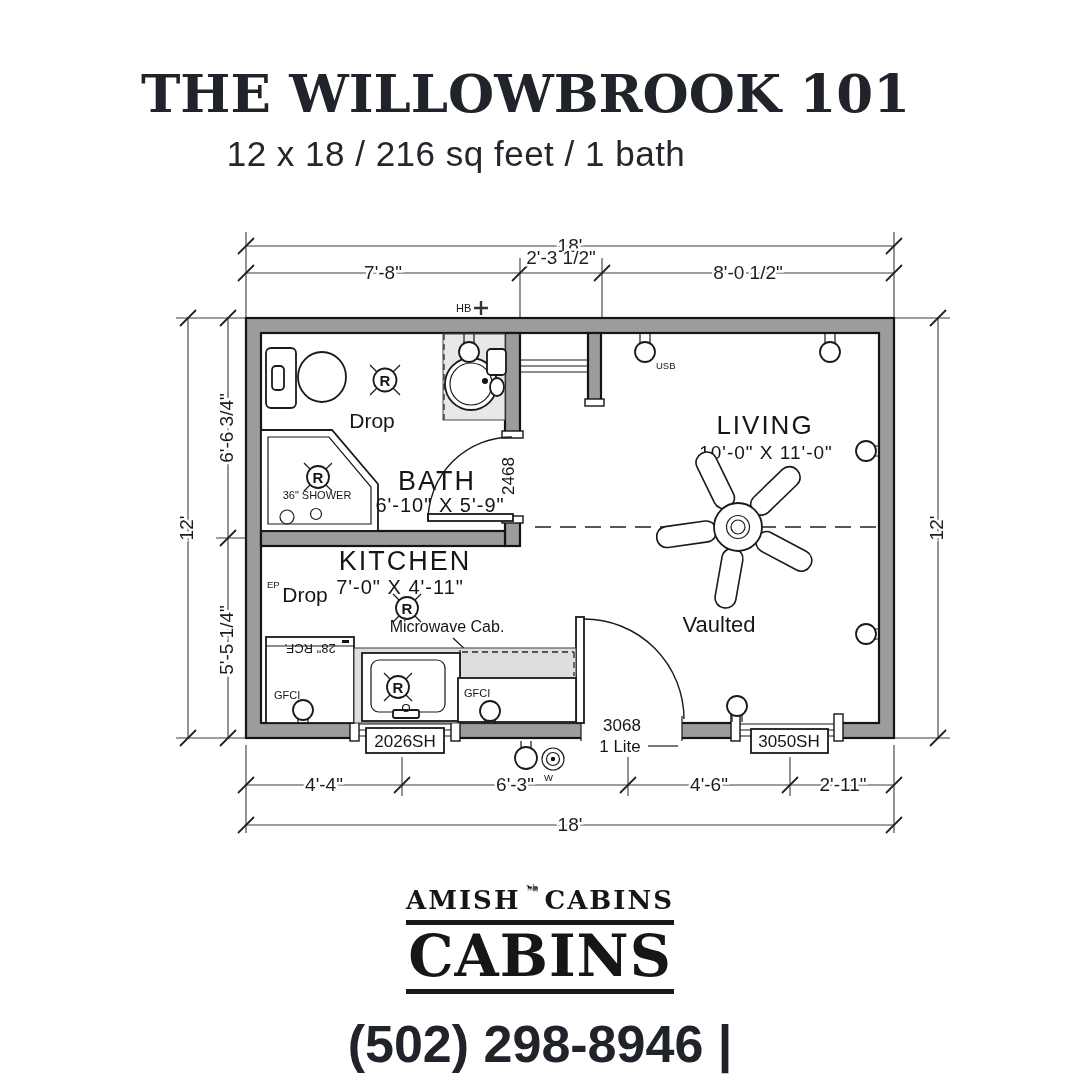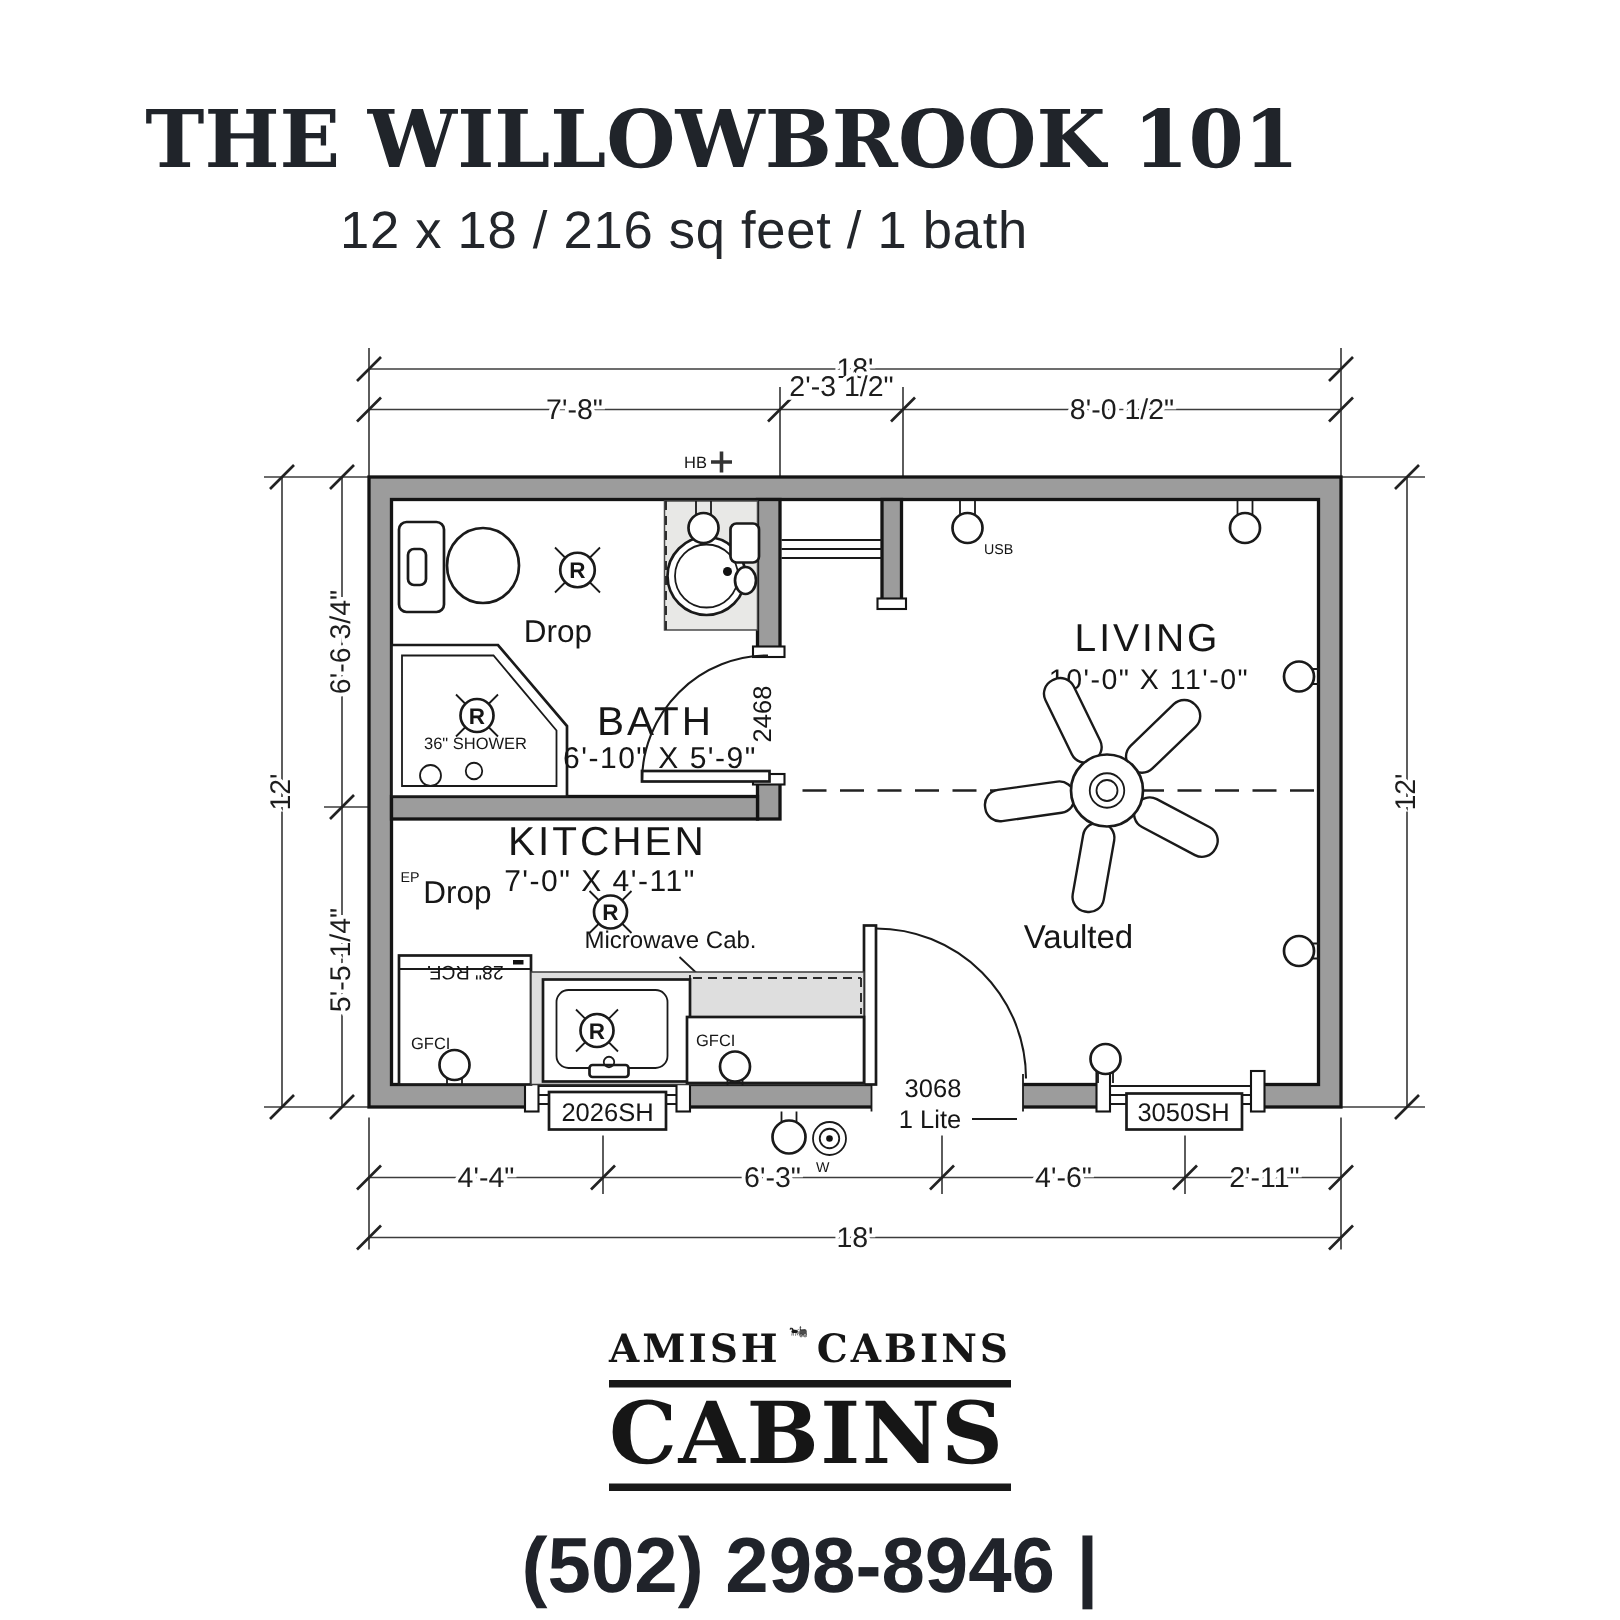--- a/index.html
+++ b/index.html
@@ -1,20 +1,20 @@
 <!DOCTYPE html>
 <html><head>
 <meta charset="utf-8">
 <style>
   html,body{margin:0;padding:0;background:#ffffff;}
   body{width:1080px;height:1080px;position:relative;overflow:hidden;
        font-family:"Liberation Sans",sans-serif;color:#1c1f24;}
   .title{position:absolute;top:62px;left:0;width:963px;text-align:center;
          font-family:"DejaVu Serif","Liberation Serif",serif;font-weight:700;
-         font-size:53px;letter-spacing:0px;color:#20242a;}
+         font-size:53px;letter-spacing:0px;color:#20242a;padding-left:44px;}
   .subtitle{position:absolute;top:134px;left:0;width:912px;text-align:center;
             font-size:35px;font-weight:400;color:#23262b;letter-spacing:.5px;}
   .plan-svg{position:absolute;top:200px;left:0;}
 
   
   .wall{fill:#9c9c9c;stroke:#141414;stroke-width:2.2;}
   .wall-cap{fill:#ffffff;stroke:#141414;stroke-width:1.4;}
   .room-fill{fill:#ffffff;stroke:#141414;stroke-width:2.2;}
   .fix{fill:#ffffff;stroke:#1a1a1a;stroke-width:1.8;}
   .thin{stroke:#1a1a1a;stroke-width:1.2;fill:none;}
@@ -31,21 +31,21 @@
   .t-size{font-size:20px;letter-spacing:1px;}
   .t-mid{font-size:21px;}
   .t-label{font-size:17px;}
   .t-sm{font-size:11px;}
   .t-xs{font-size:9.5px;}
   .t-r{font-size:15px;font-weight:bold;}
   .blade{fill:#fff;stroke:#1a1a1a;stroke-width:1.6;}
 
   
   .logo{position:absolute;top:856px;left:50%;transform:translateX(-50%);
-        display:flex;flex-direction:column;align-items:flex-start;width:268px;}
+        display:flex;flex-direction:column;align-items:center;width:268px;}
   .logo-row{display:flex;align-items:flex-end;justify-content:center;gap:6px;width:100%;}
   .logo-word{font-family:"DejaVu Serif","Liberation Serif",serif;font-weight:700;
              font-size:26px;letter-spacing:2px;color:#161616;padding-bottom:5px;}
   .logo-rule{width:100%;height:5px;background:#181818;}
   .logo-cabins{font-family:"DejaVu Serif","Liberation Serif",serif;font-weight:800;
                font-size:57px;letter-spacing:1px;color:#161616;line-height:1.05;
                margin:1px 0 3px 0;}
   .footer{position:absolute;top:1014px;left:0;width:1080px;text-align:center;
           font-size:52px;font-weight:700;color:#20232a;letter-spacing:0px;}
 </style>

